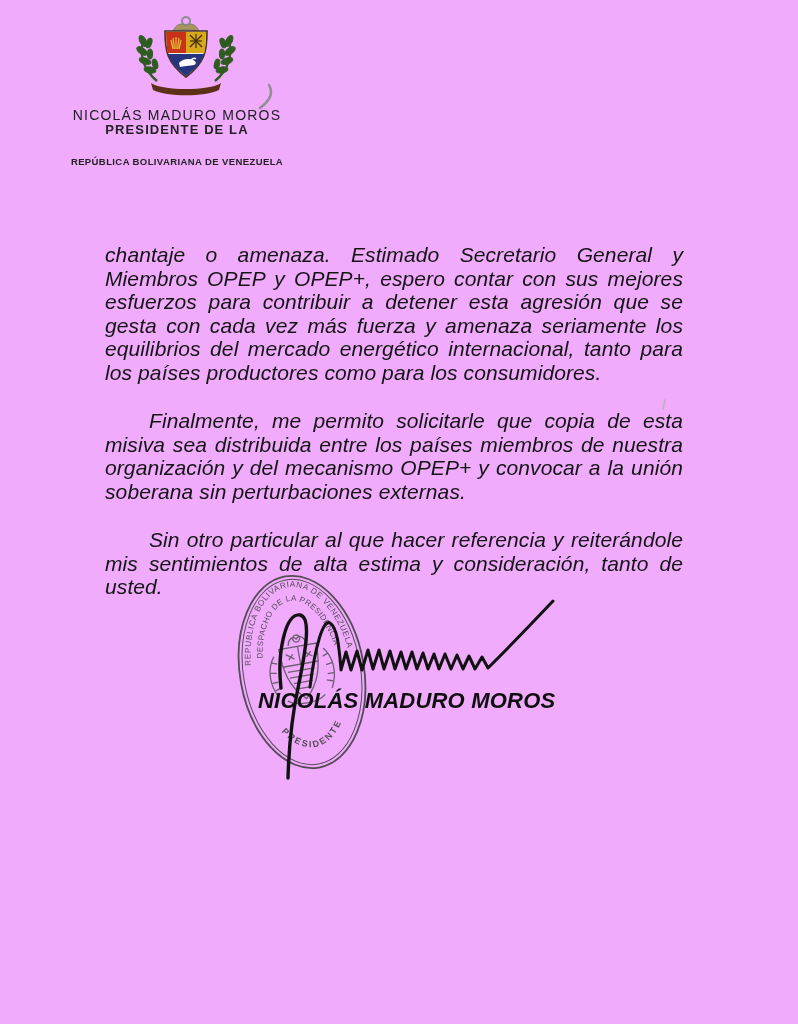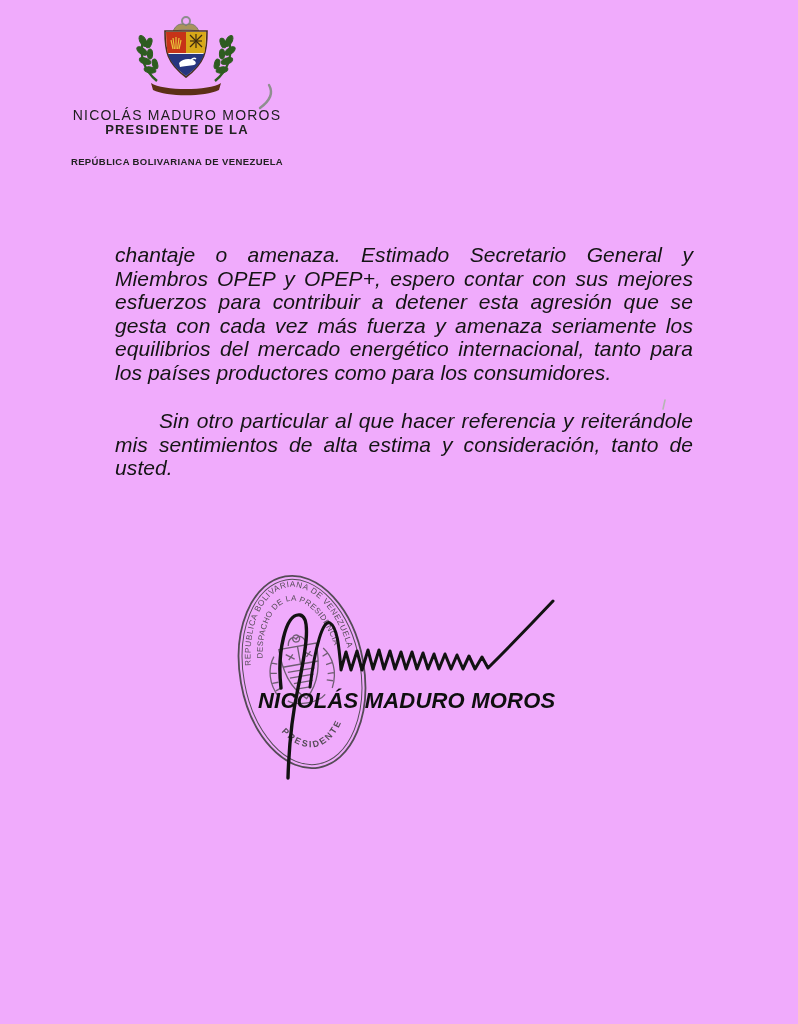--- a/index.html
+++ b/index.html
@@ -19,21 +19,21 @@
     text-align:center;line-height:1.15;
   }
   .lh-name{font-size:14px;letter-spacing:1.2px;color:#1d1d1d;font-weight:500;}
   .lh-t1{font-size:13px;font-weight:bold;letter-spacing:1.1px;color:#222;}
   .lh-t2{font-size:9.5px;font-weight:bold;letter-spacing:0.4px;margin-top:19px;color:#222;}
   .hook-mark{position:absolute;left:256px;top:82px;width:22px;height:30px;}
   .tick-mark{position:absolute;left:660px;top:399px;width:8px;height:12px;}
 
   
   .body-text{
-    position:absolute;left:115px;top:243px;width:578px;
+    position:absolute;left:105px;top:243px;width:578px;
     font-style:italic;
     font-size:21px;line-height:23.5px;
     text-align:justify;
     letter-spacing:0.1px;
     color:#141414;
   }
   .body-text p{margin:0 0 25px 0;}
   .body-text p.indent{text-indent:44px;}
 
   
@@ -113,20 +113,21 @@
   <svg class="hook-mark" viewBox="0 0 22 30" xmlns="http://www.w3.org/2000/svg">
     <path d="M13,3 C17,10 15,18 4,26" fill="none" stroke="#8f8f8f" stroke-width="2.4" stroke-linecap="round"></path>
   </svg>
 
   <svg class="tick-mark" viewBox="0 0 8 12" xmlns="http://www.w3.org/2000/svg">
     <path d="M5,1 L3,10" stroke="#b5b5b2" stroke-width="1.6" stroke-linecap="round"></path>
   </svg>
 
   <div class="body-text">
     <p>chantaje o amenaza. Estimado Secretario General y Miembros OPEP y OPEP+, espero contar con sus mejores esfuerzos para contribuir a detener esta agresión que se gesta con cada vez más fuerza y amenaza seriamente los equilibrios del mercado energético internacional, tanto para los países productores como para los consumidores.</p>
+    <p class="indent">Finalmente, me permito solicitarle que copia de esta misiva sea distribuida entre los países miembros de nuestra organización y del mecanismo OPEP+ y convocar a la unión soberana sin perturbaciones externas.</p>
     <p class="indent">Sin otro particular al que hacer referencia y reiterándole mis sentimientos de alta estima y consideración, tanto de usted.</p>
   </div>
 
   <svg class="stamp" viewBox="0 0 155 216" xmlns="http://www.w3.org/2000/svg">
     <defs>
       <path id="arcTop" d="M 27,106 A 50,86 0 0 1 127,106" fill="none"></path>
       <path id="arcInner" d="M 39,106 A 38,72 0 0 1 115,106" fill="none"></path>
       <path id="arcBottom" d="M 31,100 A 46,82 0 0 0 123,100" fill="none"></path>
     </defs>
     <g transform="rotate(-10 77 106)">

